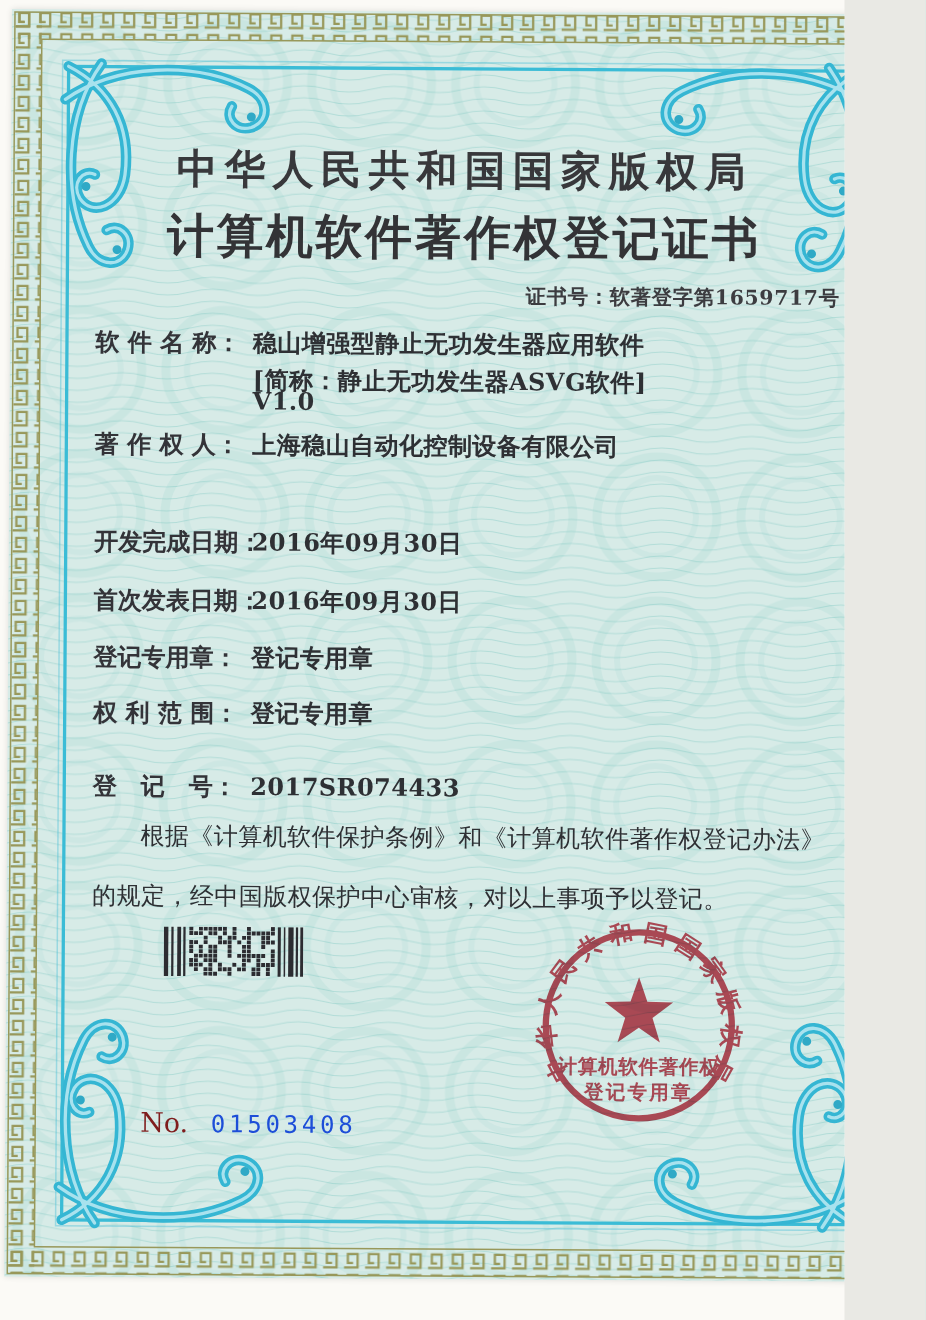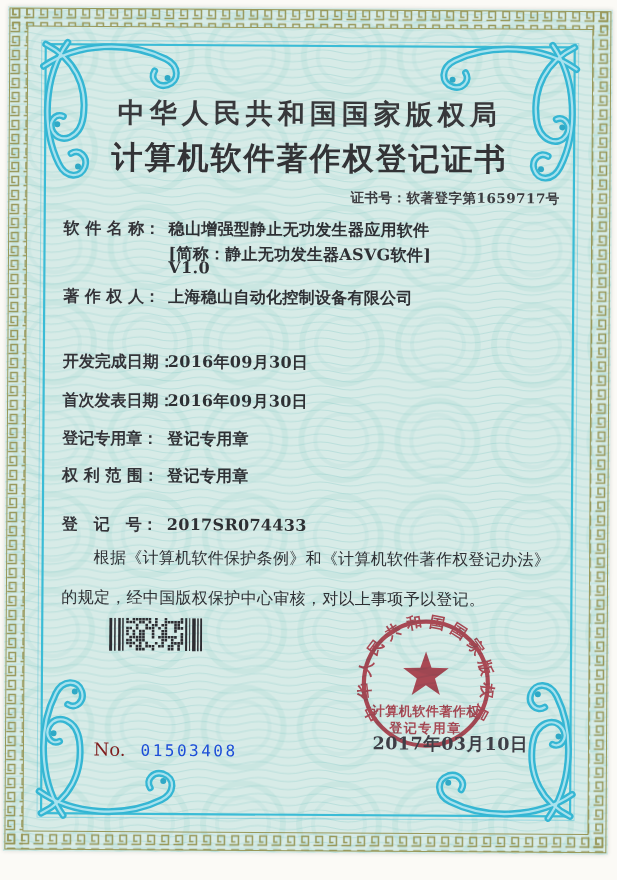--- a/index.html
+++ b/index.html
@@ -1,17 +1,17 @@
 <!DOCTYPE html>
 <html><head>
 <meta charset="utf-8">
 <style>
   html,body{margin:0;padding:0;}
   body{width:617px;height:880px;background:#e9e9e4;font-family:"DejaVu Serif","Liberation Serif",serif;}
-  .page{position:relative;width:617px;height:880px;background:#fbfaf6;overflow:hidden;}
+  .page{position:relative;width:563px;height:880px;background:#fbfaf6;overflow:hidden;}
   .certificate{position:absolute;left:8px;top:6px;width:605px;height:845px;background:#d7ebe7;
     transform:rotate(.35deg);transform-origin:top left;box-shadow:0 0 4px rgba(0,0,0,.12);}
   .deco{position:absolute;inset:0;}
   .abs{position:absolute;}
   .title{left:0;top:88px;width:100%;text-align:center;font-size:27px;font-weight:bold;color:#38383b;letter-spacing:5px;}
   .subtitle{left:0;top:130px;width:100%;text-align:center;font-size:31px;font-weight:bold;color:#333336;letter-spacing:2px;}
   .certno{right:52px;top:181px;font-size:13.5px;font-weight:600;color:#3c3c40;letter-spacing:.5px;}
   .row{position:absolute;left:57px;height:22px;white-space:nowrap;}
   .row .lab{position:absolute;left:0;top:0;font-size:16px;font-weight:600;color:#333338;}
   .row .val{position:absolute;left:105px;top:0;font-size:16px;font-weight:600;color:#2e3034;letter-spacing:.3px;}
@@ -266,21 +266,20 @@
       </defs>
       <circle cx="0" cy="0" r="62" fill="none" stroke="#c5404f" stroke-width="4.2"></circle>
       <polygon points="0,-32 5.6,-15.8 22.8,-15.4 9.1,-5 14.1,11.4 0,1.6 -14.1,11.4 -9.1,-5 -22.8,-15.4 -5.6,-15.8" fill="#c5404f"></polygon>
       <text font-size="15.5" font-weight="bold" fill="#c5404f" font-family="DejaVu Serif, Liberation Serif, serif" letter-spacing="1">
         <textPath href="#sealArc" startOffset="50%" text-anchor="middle" textLength="250">中华人民共和国国家版权局</textPath>
       </text>
       <text x="0" y="32" text-anchor="middle" font-size="13" font-weight="bold" fill="#c5404f" font-family="DejaVu Serif, Liberation Serif, serif" letter-spacing="0.5">计算机软件著作权</text>
       <text x="0" y="49" text-anchor="middle" font-size="13" font-weight="bold" fill="#c5404f" font-family="DejaVu Serif, Liberation Serif, serif" letter-spacing="1.5">登记专用章</text>
     </svg>
 
-    <div class="abs seal-date">2017年03月10日</div>
 
     <div class="abs serial">
       <span class="no">No.</span>
       <span class="num">01503408</span>
     </div>
 
   </div>
 </div>
 
 </body></html>

